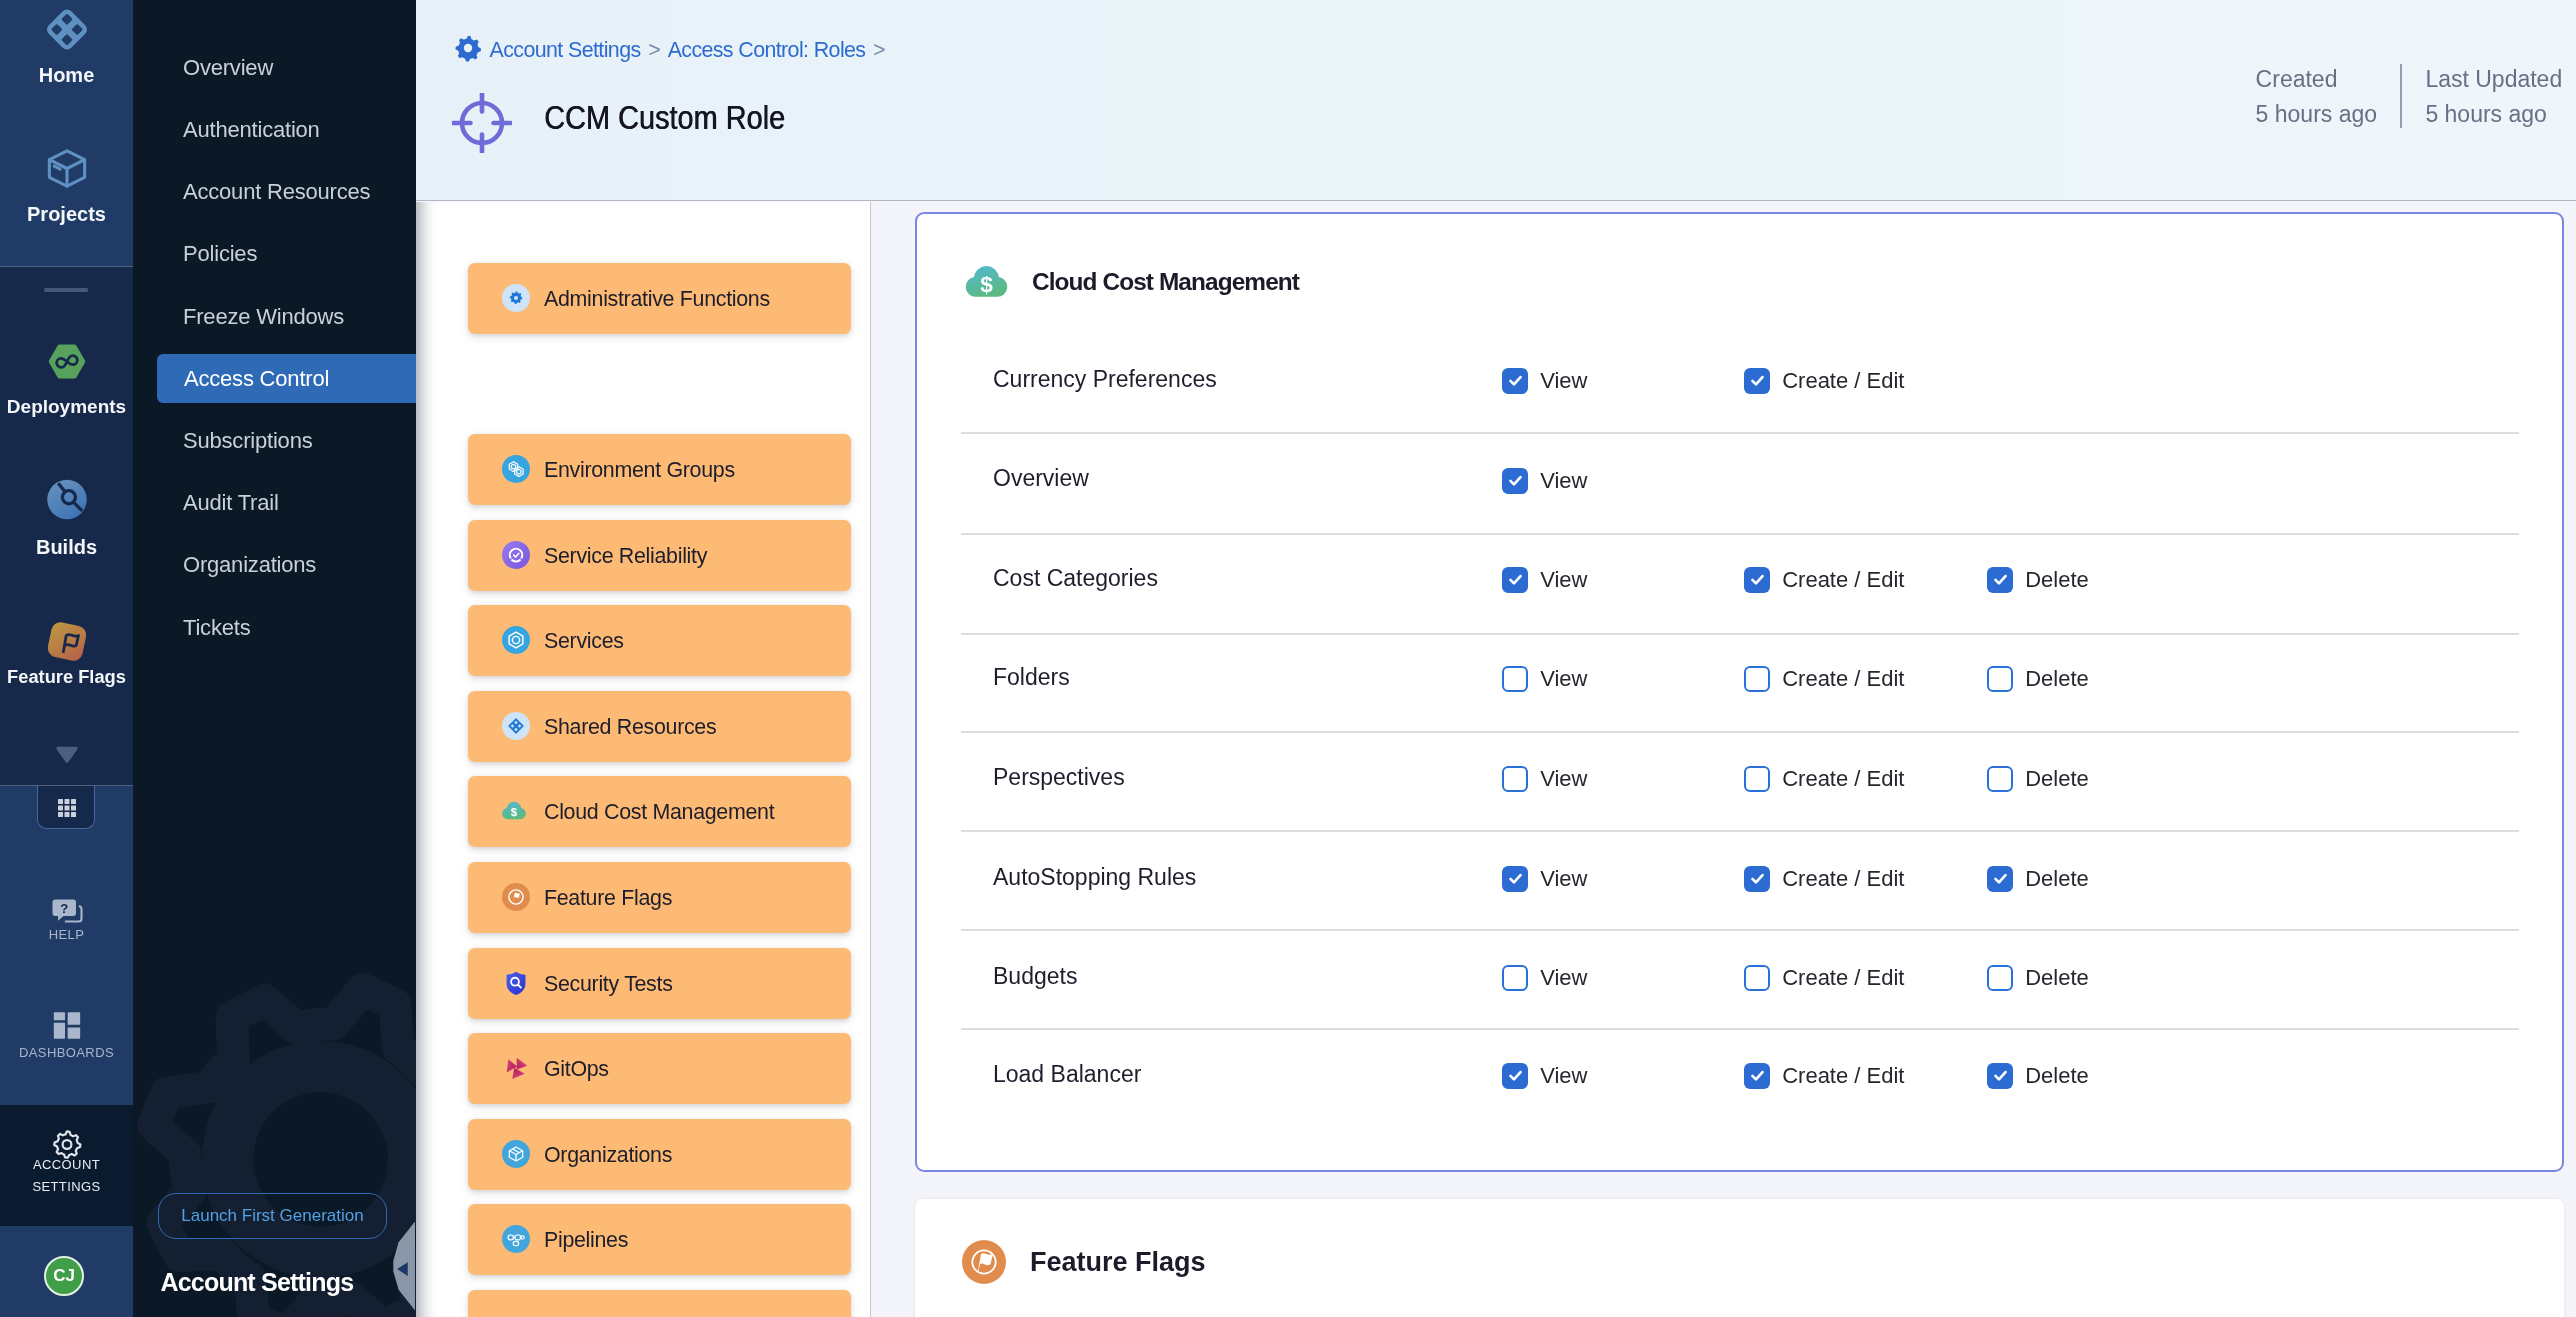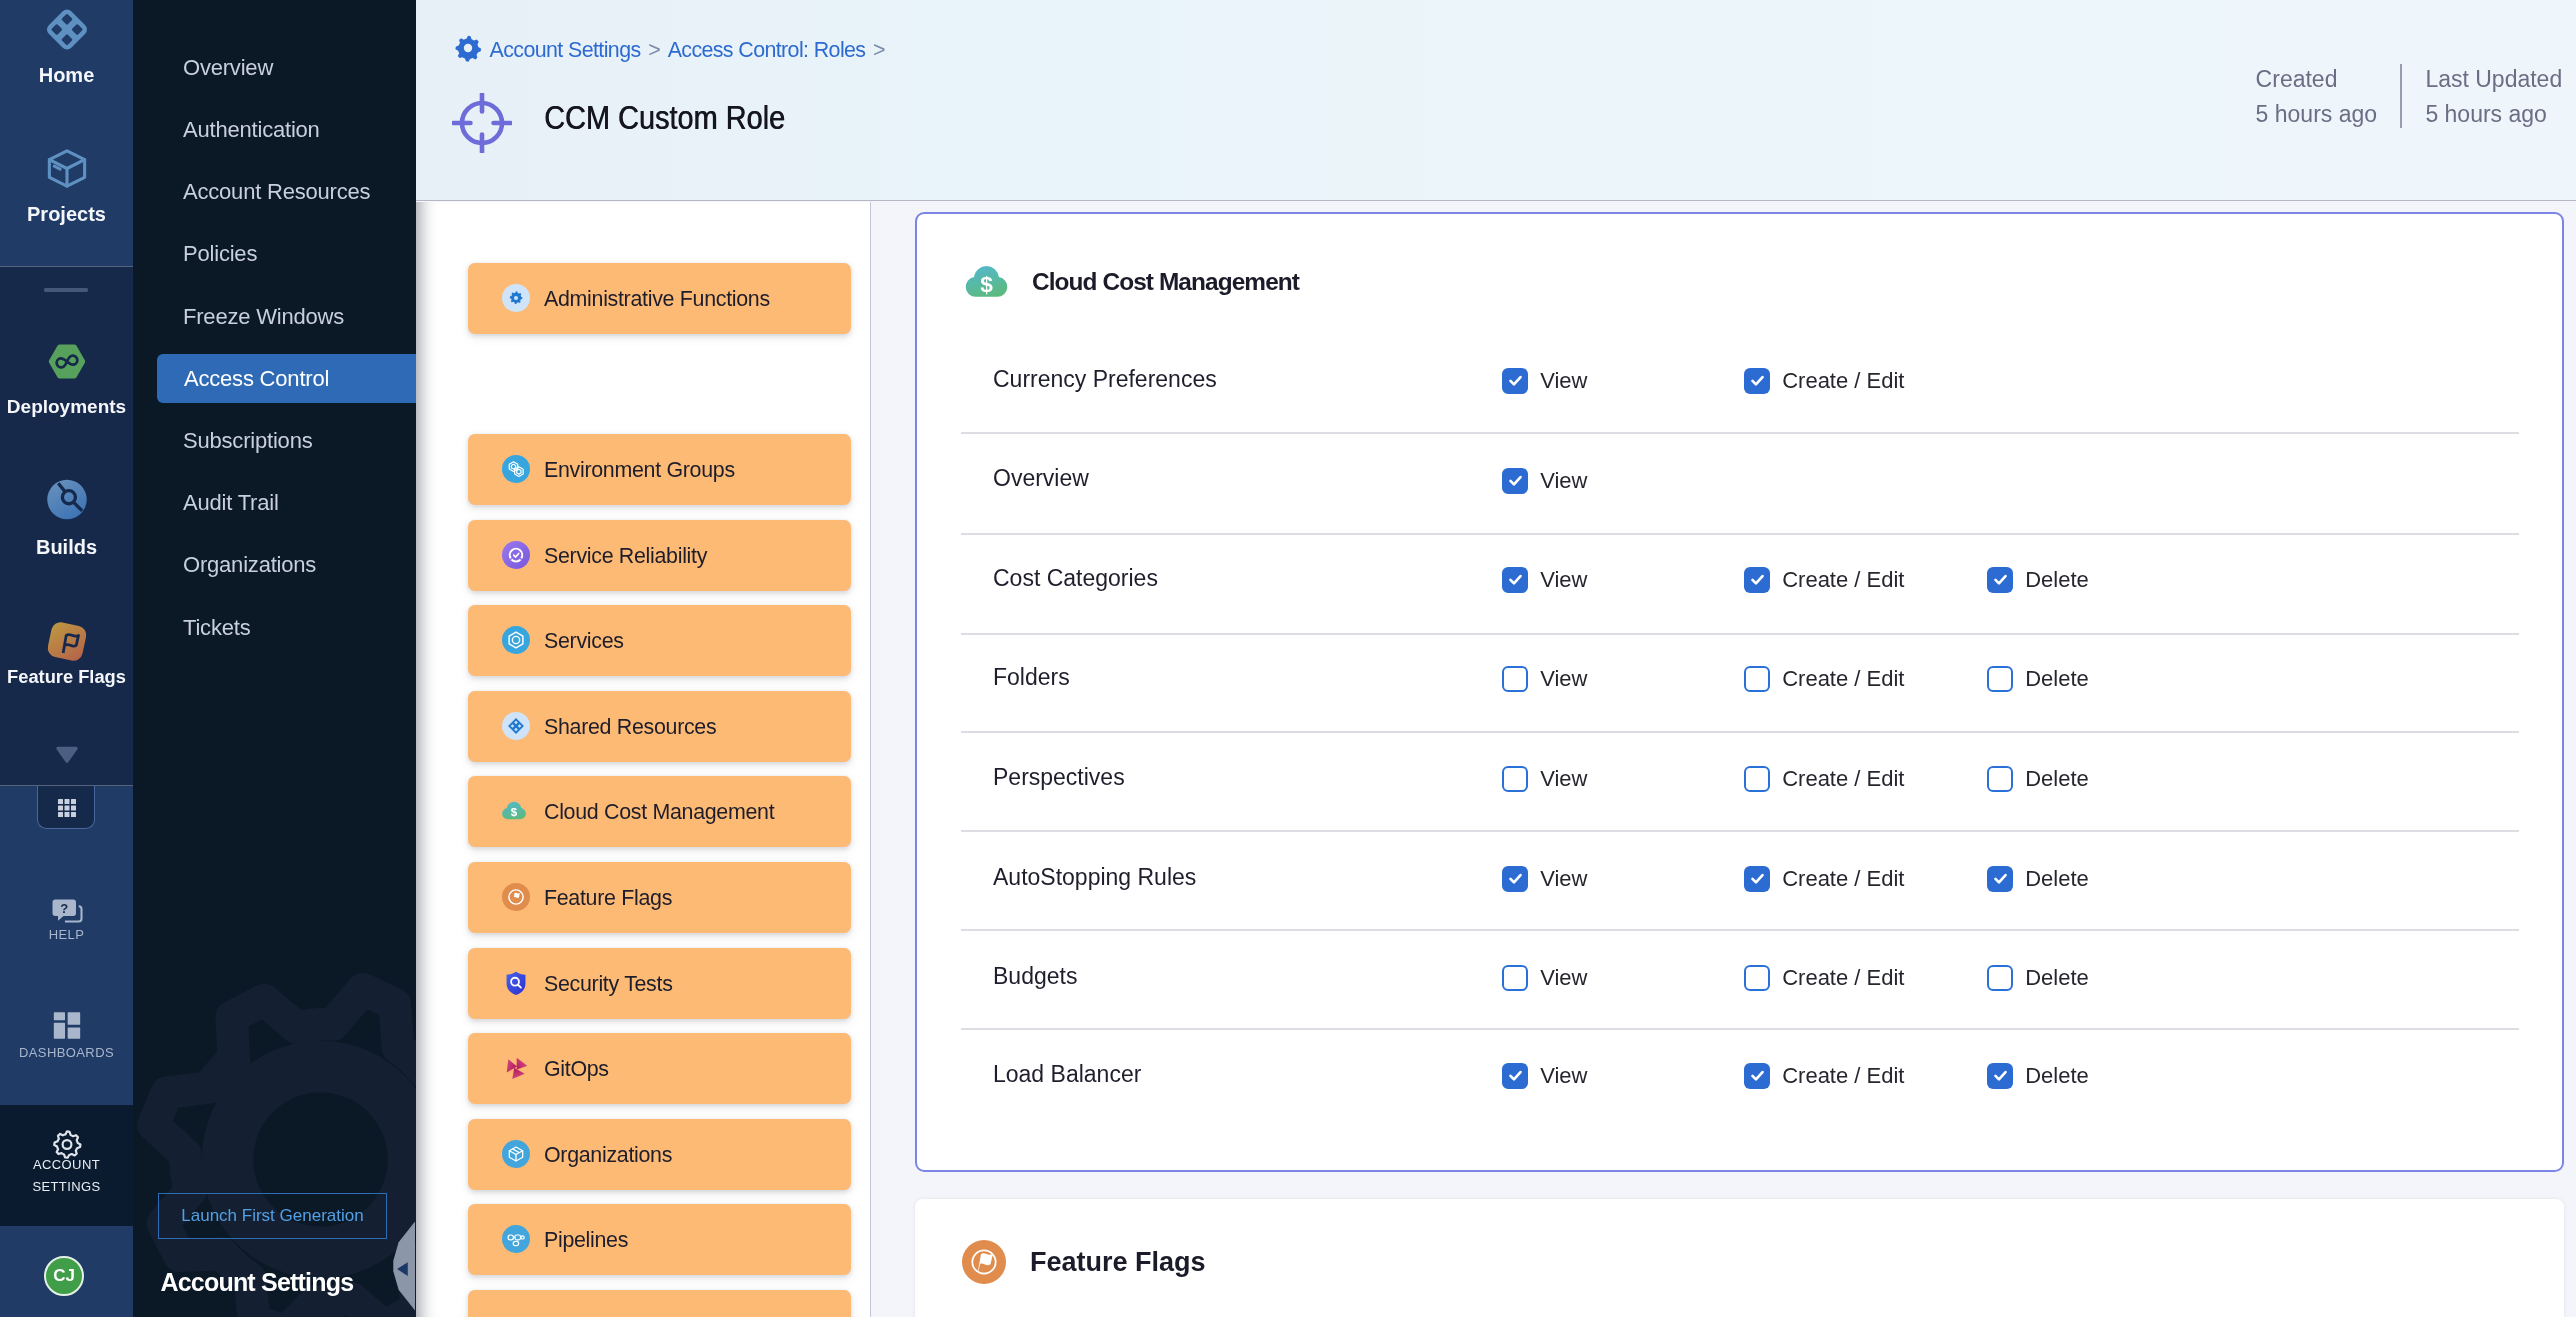--- a/index.html
+++ b/index.html
@@ -210,21 +210,21 @@
     <div class="snav-item" style="top:552px;">Organizations</div>
     <div class="snav-item" style="top:615px;">Tickets</div>
 
     <svg class="abs" style="left:-19px; top:953px;" width="413" height="413" viewBox="0 0 24 24" fill="none" stroke="#142032" stroke-width="1.9" stroke-linejoin="round">
       <g transform="rotate(14 12 12)">
       <path d="M12 1.8 l2 .4 .8 2.4 a7.6 7.6 0 0 1 1.8 1 l2.4 -.8 1.5 1.6 -1 2.3 a7.6 7.6 0 0 1 .7 2 l2.2 1.3 -.3 2 -2.3 .9 a7.6 7.6 0 0 1 -1 1.8 l.7 2.4 -1.6 1.4 -2.2 -1.1 a7.6 7.6 0 0 1 -2 .7 l-1.2 2.1 -2 -.2 -.8 -2.3 a7.6 7.6 0 0 1 -1.9 -1 l-2.4 .7 -1.4 -1.6 1.1 -2.2 a7.6 7.6 0 0 1 -.8 -2 l-2.2 -1.2 .3 -2 2.3 -.9 a7.6 7.6 0 0 1 1 -1.9 l-.7 -2.4 1.6 -1.4 2.2 1.1 a7.6 7.6 0 0 1 2 -.7 z"></path>
       <circle cx="12" cy="12" r="5.4" stroke-width="3"></circle>
       </g>
     </svg>
 
-    <div class="abs" style="left:25px; top:1193px; width:229px; height:46px; border:1.5px solid #2d6db6; border-radius:0; text-align:center; line-height:43px; color:#53a0e4; font-size:17px;">Launch First Generation</div>
+    <div class="abs" style="left:25px; top:1193px; width:229px; height:46px; border:1.5px solid #2d6db6; border-radius:18px; text-align:center; line-height:43px; color:#53a0e4; font-size:17px;">Launch First Generation</div>
 
     <div class="abs" style="left:27.5px; top:1268px; color:#ffffff; font-size:25px; font-weight:700; letter-spacing:-0.8px;">Account Settings</div>
 
     <svg class="abs" style="left:258px; top:1221px;" width="24.4" height="90" viewBox="0 0 32 118">
       <path fill="#8b96a8" d="M32 0 L10 28 L3 52 L3 66 L10 90 L32 118 Z"></path>
       <path fill="#1c3866" d="M22 54 L22 72 L8 63 Z"></path>
     </svg>
   </div>
 
   <div class="leftcol">

